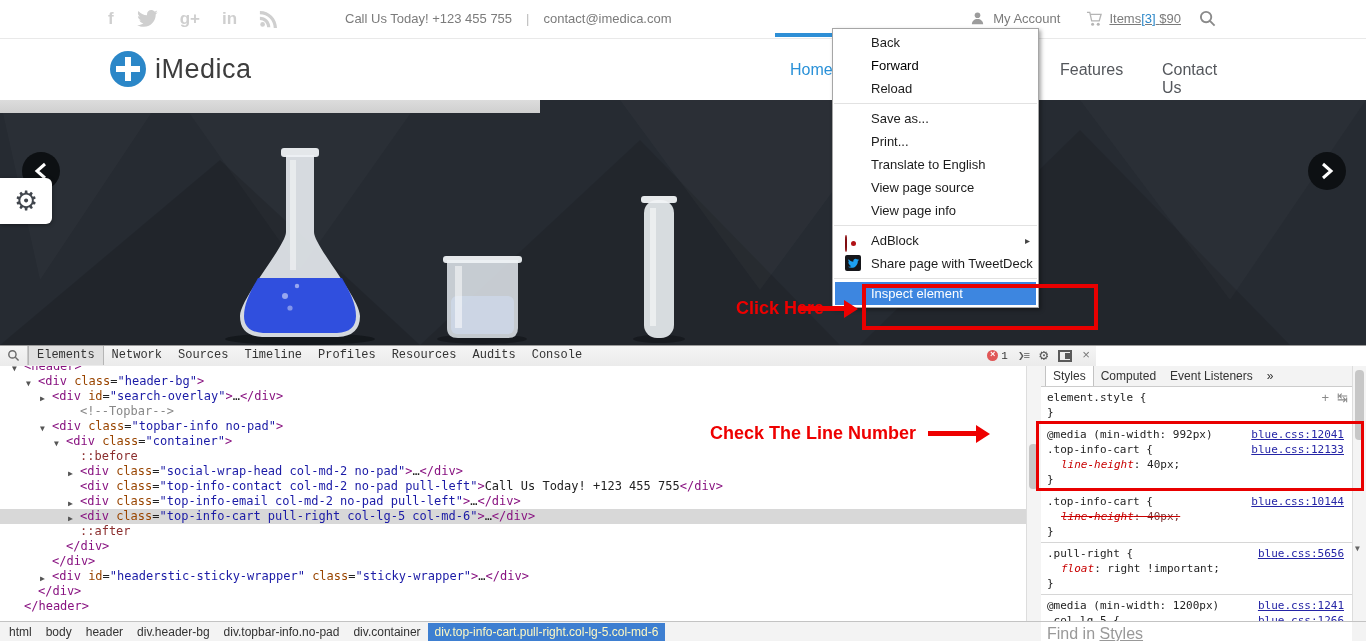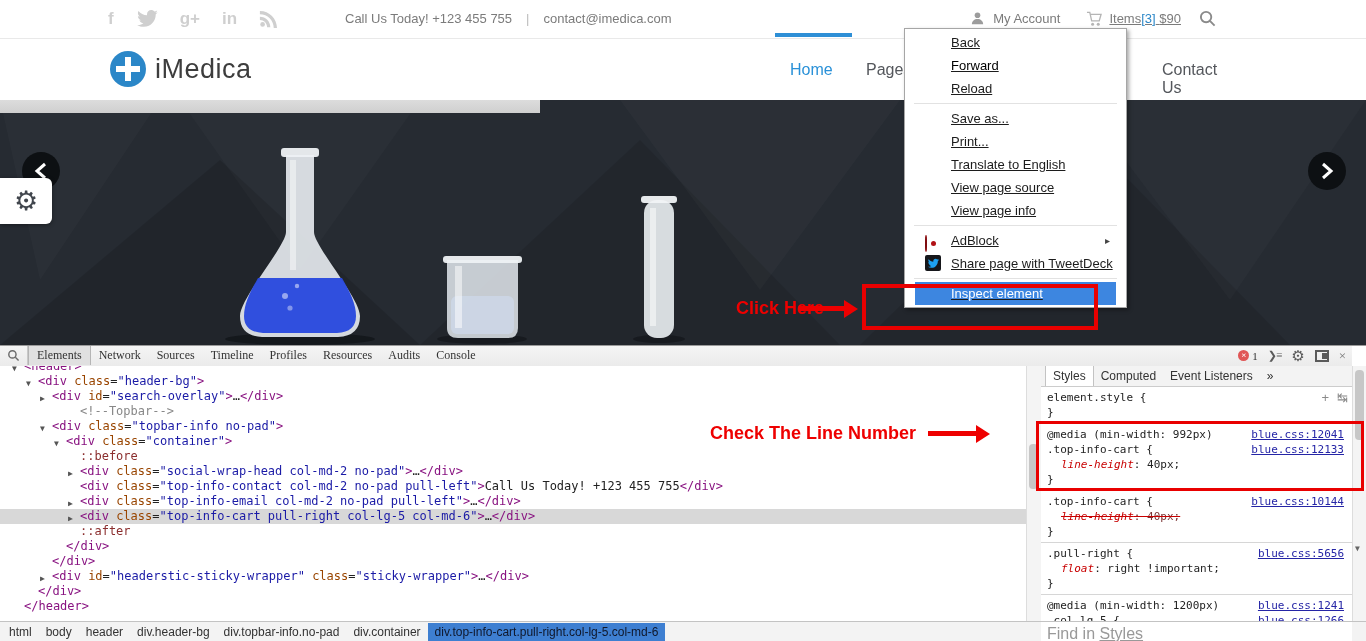--- a/index.html
+++ b/index.html
@@ -23,39 +23,39 @@
   .logo-text{font-size:27px;color:#3d3d3d;letter-spacing:.5px;}
   .nav-item{position:absolute;top:22px;font-size:16px;color:#54575c;cursor:default;}
   .nav-item.active{color:#2a91d8;}
   .active-bar{position:absolute;left:775px;top:33px;width:77px;height:4px;background:#2e8fd6;}
   
   .hero{position:absolute;left:0;top:100px;width:1366px;height:245px;background:#262b32;overflow:hidden;}
   .hero-strip{position:absolute;left:0;top:0;width:540px;height:13px;background:linear-gradient(#dcdcdc,#cfcfcf);}
   .circ-btn{position:absolute;width:38px;height:38px;border-radius:50%;background:#0d1013;display:flex;align-items:center;justify-content:center;}
   .gear-panel{position:absolute;left:0;top:78px;width:52px;height:46px;background:#fff;border-radius:0 6px 6px 0;box-shadow:0 1px 4px rgba(0,0,0,.4);display:flex;align-items:center;justify-content:center;font-size:27px;color:#41464d;}
   
-  .cmenu{position:absolute;left:904px;top:28px;width:205px;background:#fff;border:1px solid #a6a6a6;box-shadow:2px 2px 4px rgba(0,0,0,.35);padding:2px 8px;font-size:13px;color:#1c1c1c;z-index:40;text-decoration:underline;}
+  .cmenu{position:absolute;left:832px;top:28px;width:205px;background:#fff;border:1px solid #a6a6a6;box-shadow:2px 2px 4px rgba(0,0,0,.35);padding:2px 0;font-size:13px;color:#1c1c1c;z-index:40;}
   .cm-item{height:23px;line-height:23px;padding-left:38px;position:relative;}
   .cm-item.disabled{color:#000000;}
   .cm-item.hl{background:#3d86e0;color:#fff;margin:0 2px;padding-left:36px;}
   .cm-sep{border-top:1px solid #e2e2e2;margin:3px 1px;}
   .cm-ico{position:absolute;left:12px;top:3px;width:16px;height:16px;}
   .cm-sub{position:absolute;right:8px;top:0;font-size:10px;color:#444;}
   .adb{width:15px;height:15px;border-radius:50%;background:#b11116;border:1px solid #7d0d10;position:relative;}
   .adb:before{content:"";position:absolute;left:3px;top:3px;width:9px;height:9px;border-radius:50%;background:#fff;}
   .adb:after{content:"";position:absolute;left:5px;top:5px;width:5px;height:5px;border-radius:50%;background:#b11116;}
   
   .redbox{position:absolute;border:4px solid #e90000;z-index:50;}
   .ann{position:absolute;color:#ee0000;font-weight:bold;font-size:18px;z-index:50;white-space:nowrap;}
   .arrow{position:absolute;z-index:50;}
   .arrow .shaft{position:absolute;left:0;top:6px;height:5px;background:#ee0000;}
   .arrow .head{position:absolute;top:0;width:0;height:0;border-top:9px solid transparent;border-bottom:9px solid transparent;border-left:14px solid #ee0000;}
   
   .devtools{position:absolute;left:0;top:345px;width:1366px;height:296px;background:#fff;border-top:1px solid #9a9a9a;font-family:"DejaVu Sans Mono",monospace;}
-  .dt-toolbar{position:absolute;left:0;top:0;width:1352px;height:20px;background:linear-gradient(#f5f5f5,#ebebeb);border-bottom:1px solid #c3c3c3;font-family:Liberation Serif, serif;}
+  .dt-toolbar{position:absolute;left:0;top:0;width:1096px;height:20px;background:linear-gradient(#f5f5f5,#ebebeb);border-bottom:1px solid #c3c3c3;font-family:Liberation Mono, monospace;}
   .dt-search{position:absolute;left:0;top:0;width:27px;height:19px;border-right:1px solid #c9c9c9;display:flex;align-items:center;justify-content:center;}
   .dt-tabs{position:absolute;left:28px;top:0;display:flex;height:19px;}
   .dt-tab{padding:0 8px;font-size:12px;color:#333;line-height:19px;}
   .dt-tab.active{background:#e0e0e0;border-left:1px solid #b5b5b5;border-right:1px solid #b5b5b5;}
   .dt-right{position:absolute;right:6px;top:0;height:19px;display:flex;align-items:center;gap:10px;color:#5a5a5a;font-size:13px;}
   .err-badge{display:flex;align-items:center;gap:3px;font-size:11px;color:#333;}
   .err-dot{width:11px;height:11px;border-radius:50%;background:#e05656;color:#fff;font-size:9px;line-height:11px;text-align:center;font-weight:bold;}
   
   .dt-elems{position:absolute;left:0;top:20px;width:1026px;height:255px;background:#fff;overflow:hidden;font-size:12px;line-height:15px;}
   .tree{position:absolute;left:0;top:-7px;width:100%;}
@@ -79,21 +79,21 @@
   .struck{text-decoration:line-through;color:#c80000;}
   .struck .pv{color:#7a3333;}
   .st-icons{position:absolute;right:4px;top:3px;color:#8a8a8a;font-size:13px;display:flex;gap:8px;font-family:"Liberation Sans",sans-serif;}
   .st-scroll{position:absolute;left:1352px;top:20px;width:14px;height:255px;background:#f4f4f4;border-left:1px solid #ddd;}
   .st-scroll .thumb{position:absolute;left:2px;top:4px;width:9px;height:70px;background:#c7c7c7;border-radius:4px;}
   .st-scroll .darr{position:absolute;left:2px;bottom:68px;font-size:8px;color:#666;}
   
   .dt-bottom{position:absolute;left:0;top:275px;width:1366px;height:21px;border-top:1px solid #c3c3c3;background:#f3f3f3;font-family:"Liberation Sans",sans-serif;}
   .crumbs{position:absolute;left:2px;top:0;display:flex;height:20px;align-items:center;}
   .crumb{font-size:12px;color:#333;padding:2px 7px;}
-  .crumb.sel{background:#3e7fd1;color:#0f172a;}
+  .crumb.sel{background:#3e7fd1;color:#fef9c3;}
   .find-styles{position:absolute;left:1041px;top:0;width:311px;height:20px;background:#fff;font-size:16px;color:#999;padding:3px 6px;box-sizing:border-box;}
   .find-styles u{text-decoration:underline;}
   svg{display:block;}
 </style>
 </head>
 <body>
 
 <div class="stage">
 
   <div class="topbar">

